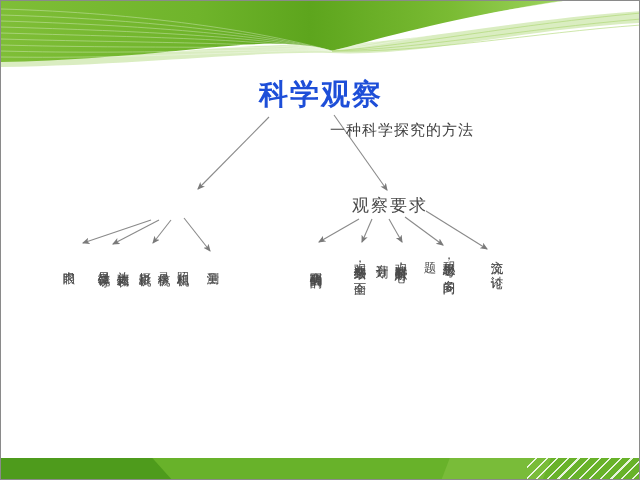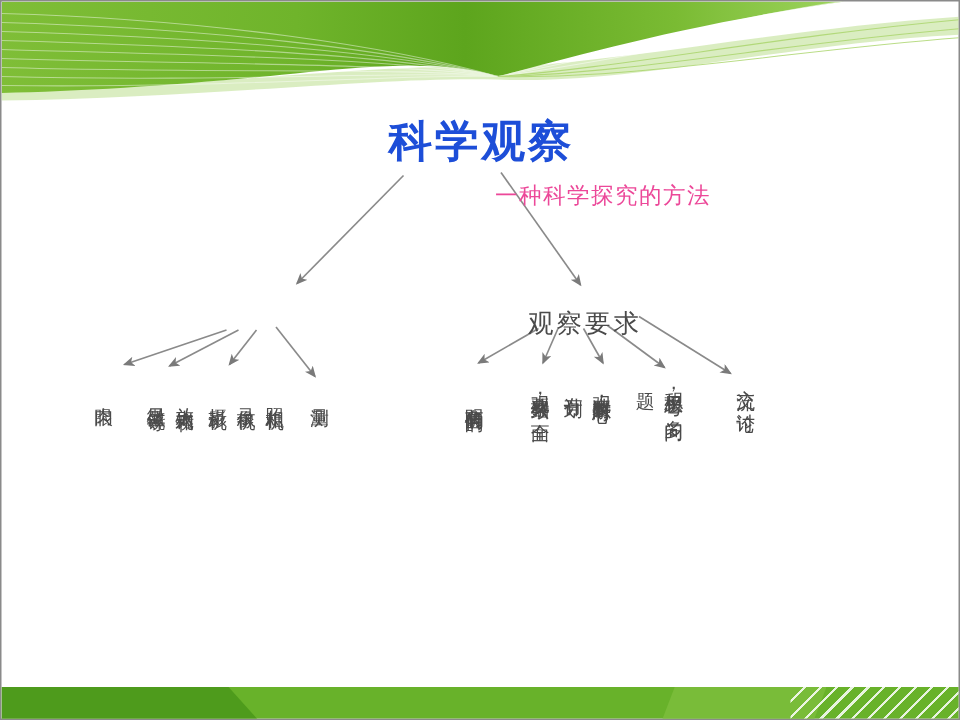--- a/index.html
+++ b/index.html
@@ -8,27 +8,27 @@
     border:1px solid #8a8a8a;box-sizing:border-box;overflow:hidden;
     font-family:"DejaVu Sans",sans-serif;color:#4a4a4a;
   }
   .header-svg{position:absolute;top:0;left:0;width:640px;height:82px;}
   .arrows-svg{position:absolute;top:0;left:0;width:640px;height:480px;pointer-events:none;}
   .title{
     position:absolute;top:74px;left:0;width:640px;text-align:center;
     font-size:29px;font-weight:bold;color:#1d4ed8;letter-spacing:2px;
   }
   .subtitle{
-    position:absolute;top:120px;left:329px;font-size:15px;color:#ec4899;letter-spacing:1px;
+    position:absolute;top:120px;left:329px;font-size:15px;color:#404040;letter-spacing:1px;
   }
   .branch{
     position:absolute;font-size:17px;color:#4a4a4a;letter-spacing:2px;white-space:nowrap;
   }
   .branch.methods{left:132px;top:193px;}
-  .branch.requirements{left:351px;top:203px;}
+  .branch.requirements{left:351px;top:193px;}
   .v{
     position:absolute;writing-mode:vertical-rl;text-orientation:upright;
     white-space:pre-line;font-size:12.5px;line-height:19px;letter-spacing:1px;color:#4a4a4a;
   }
   .vi-naked-eye           {left:58px;  top:261px; height:44px; width:20px;}
   .vi-magnifier           {left:94px;  top:261px; height:72px; width:38px;}
   .vi-cameras             {left:134px; top:261px; height:56px; width:58px;}
   .vi-measure             {left:202px; top:261px; height:44px; width:20px;}
   .vi-purpose             {left:305px; top:261px; height:98px; width:20px;}
   .vi-careful             {left:349px; top:253px; height:122px;width:20px;}

